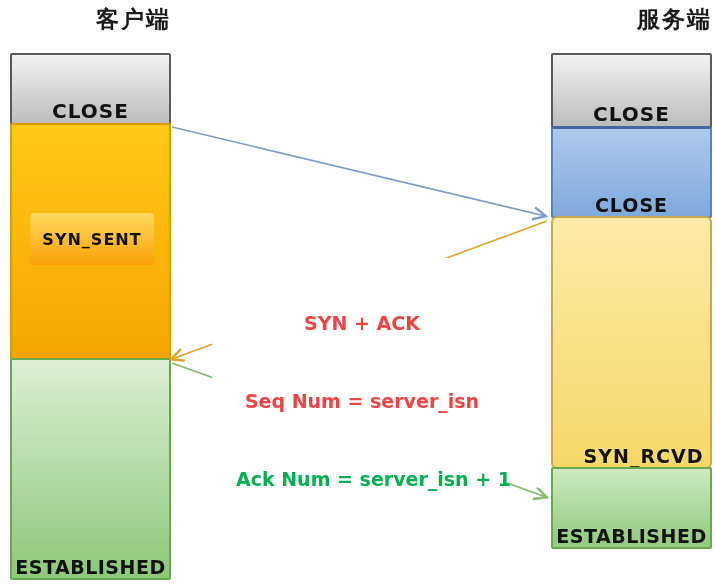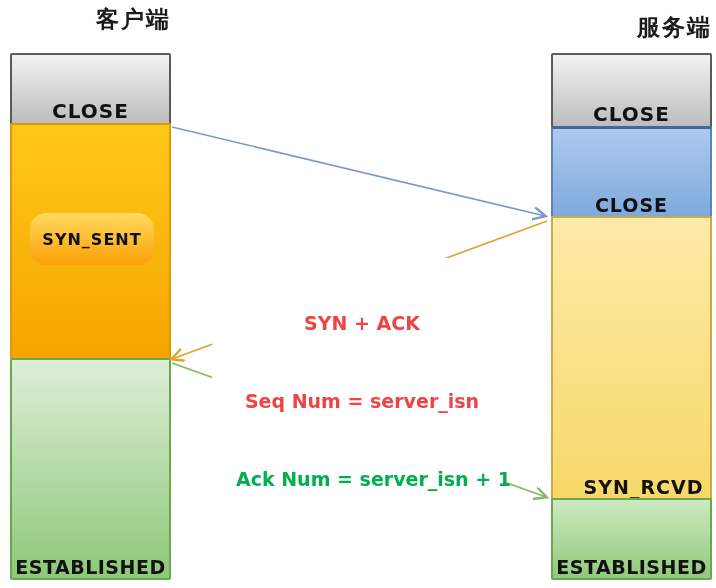--- a/index.html
+++ b/index.html
@@ -15,21 +15,21 @@
     position: absolute;
     top: 4px;
     width: 161px;
     text-align: right;
     font-size: 23px;
     font-weight: 600;
     color: #1a1a1a;
     letter-spacing: 2px;
   }
   .client-title { left: 10px; }
-  .server-title { left: 551px; margin-top: 8px; }
+  .server-title { left: 551px; }
 
   .column { position: absolute; top: 53px; width: 161px; }
   .client-col { left: 10px; }
   .server-col { left: 551px; }
 
   .state {
     position: relative;
     box-sizing: border-box;
     display: flex;
     align-items: flex-end;
@@ -59,21 +59,21 @@
     border: 2px solid #d89b00;
     border-radius: 2px;
   }
   .synsent-badge {
     box-sizing: border-box;
     position: absolute;
     left: 18px;
     top: 88px;
     width: 124px;
     height: 52px;
-    border-radius: 16px;
+    border-radius: 4px;
     background: linear-gradient(#ffd95e, #fba106);
     display: flex;
     align-items: center;
     justify-content: center;
   }
   .synsent-badge .state-label { font-size: 16px; }
   .c-estab {
     height: 222px;
     background: linear-gradient(#ddeed6, #8dc878);
     border: 2px solid #69a84f;
@@ -91,24 +91,24 @@
   .s-close .state-label { font-size: 20px; }
   .s-listen {
     height: 92px;
     background: linear-gradient(#aec9ee, #7fa9dc);
     border: 2px solid #5b84b8;
     border-top: 3px solid #44689c;
     border-radius: 2px;
   }
   .s-listen .state-label { font-size: 19px; }
   .s-synrcvd {
-    height: 284px;
+    height: 253px;
     background: linear-gradient(#fdeaa8, #f7d868);
     border: 2px solid #caa94a;
-    border-radius: 0;
+    border-radius: 6px;
     padding-left: 24px;
   }
   .s-synrcvd .state-label { font-size: 19px; }
   .s-estab {
     height: 82px;
     background: linear-gradient(#cde9c0, #90ca7c);
     border: 2px solid #69a84f;
     border-radius: 2px;
   }
   .s-estab .state-label { font-size: 19px; letter-spacing: 0.5px; }

